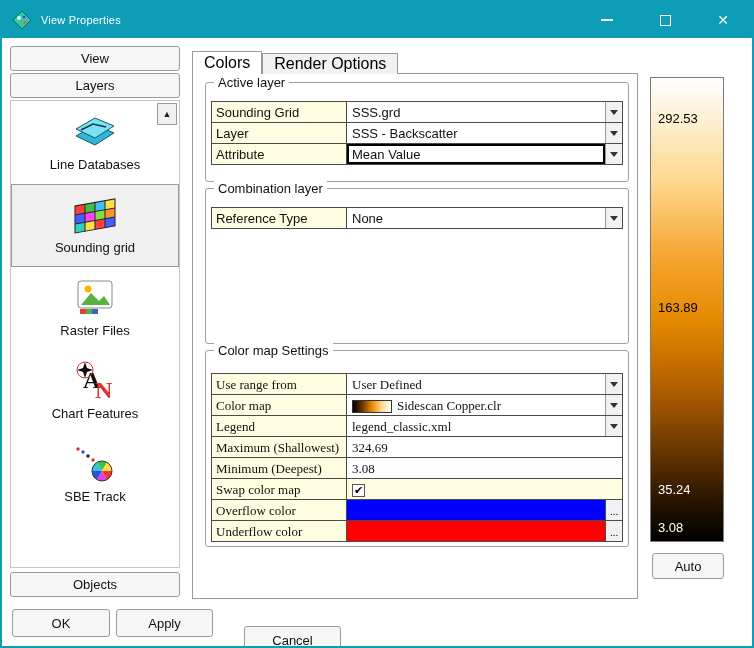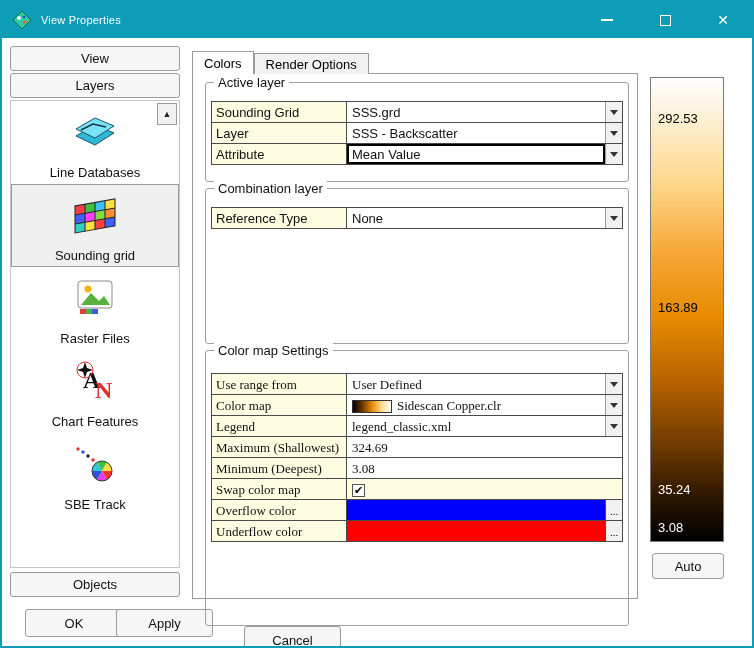--- a/index.html
+++ b/index.html
@@ -26,26 +26,26 @@
   
   .side-btn { position: absolute; left: 8px; width: 170px; height: 25px; }
   .listbox { position: absolute; left: 8px; top: 98px; width: 170px; height: 468px;
              border: 1px solid #c6c6c6; background: #fff; }
   .scroll-up { position: absolute; right: 2px; top: 2px; width: 20px; height: 22px;
                border: 1px solid #9a9a9a; background: #f1f1f1; font-size: 9px; color: #222;
                display: flex; align-items: center; justify-content: center; }
   .list-item { height: 83px; display: flex; flex-direction: column; align-items: center;
                justify-content: flex-start; padding-top: 9px; border: 1px solid transparent; }
   .list-item.selected { background: #f0f0f0; border: 1px solid #9a9a9a; }
-  .item-label { font-size: 13px; color: #111; margin-top: 12px; }
+  .item-label { font-size: 13px; color: #111; margin-top: 4px; }
   .item-icon { width: 46px; height: 42px; display: flex; align-items: center; justify-content: center; }
 
   
   .tabstrip { position: absolute; left: 190px; top: 49px; display: flex; align-items: flex-end; z-index: 3; }
-  .tab { font-size: 13px; padding: 0 11px; border: 1px solid #9a9a9a; border-bottom: none;
+  .tab { font-size: 16px; padding: 0 11px; border: 1px solid #9a9a9a; border-bottom: none;
          display: flex; align-items: center; }
   .tab.active { height: 23px; background: #fff; position: relative; z-index: 4; }
   .tab.inactive { height: 21px; background: #f1f1f1; }
   .panel { position: absolute; left: 190px; top: 71px; width: 446px; height: 526px;
            border: 1px solid #9a9a9a; background: #fff; z-index: 2; }
 
   .group { position: absolute; left: 12px; width: 424px; border: 1px solid #a0a0a0; border-radius: 3px; }
   .group-title { position: absolute; top: -8px; left: 8px; background: #fff; padding: 0 4px;
                  font-size: 13px; color: #111; }
   .rows { position: absolute; left: 5px; top: 18px; width: 412px; }
@@ -253,21 +253,21 @@
           <div class="pvalue">
             <span>None</span>
             <span class="dd-btn">
                 <span class="dd-arrow"></span>
               </span>
           </div>
         </div>
       </div>
     </div>
 
-    <div class="group" style="top:276px; height:276px;">
+    <div class="group" style="top:276px; height:197px;">
       <span class="group-title">Color map Settings</span>
       <div class="rows" style="top:22px;font-family:Liberation Serif, serif;">
 
         <div class="prow">
           <div class="plabel">Use range from</div>
           <div class="pvalue">
             <span>User Defined</span>
             <span class="dd-btn">
                 <span class="dd-arrow"></span>
               </span>
@@ -335,17 +335,17 @@
     <div class="legend-grad" style="background: linear-gradient(rgb(255, 255, 255) 0%, rgb(252, 243, 221) 7%, rgb(255, 217, 143) 22%, rgb(245, 167, 53) 38%, rgb(231, 138, 0) 52%, rgb(176, 95, 0) 67%, rgb(107, 56, 0) 80%, rgb(42, 21, 0) 91%, rgb(0, 0, 0) 100%);"></div>
     <div>
         <span class="legend-label" style="top: 8.6%; color: rgb(0, 0, 0);">292.53</span>
         <span class="legend-label" style="top: 49.5%; color: rgb(0, 0, 0);">163.89</span>
         <span class="legend-label" style="top: 88.8%; color: rgb(255, 255, 255);">35.24</span>
         <span class="legend-label" style="top: 97%; color: rgb(255, 255, 255);">3.08</span>
       </div>
   </div>
   <div class="btn" style="left:650px; top:551px; width:72px; height:26px;">Auto</div>
 
-  <div class="btn" style="left:23px; top:607px; width:98px; height:28px;">OK</div>
+  <div class="btn" style="left:10px; top:607px; width:98px; height:28px;">OK</div>
   <div class="btn" style="left:114px; top:607px; width:97px; height:28px;">Apply</div>
   <div class="btn" style="left:242px; top:624px; width:97px; height:28px;">Cancel</div>
 
 </div>
 
 </body></html>

